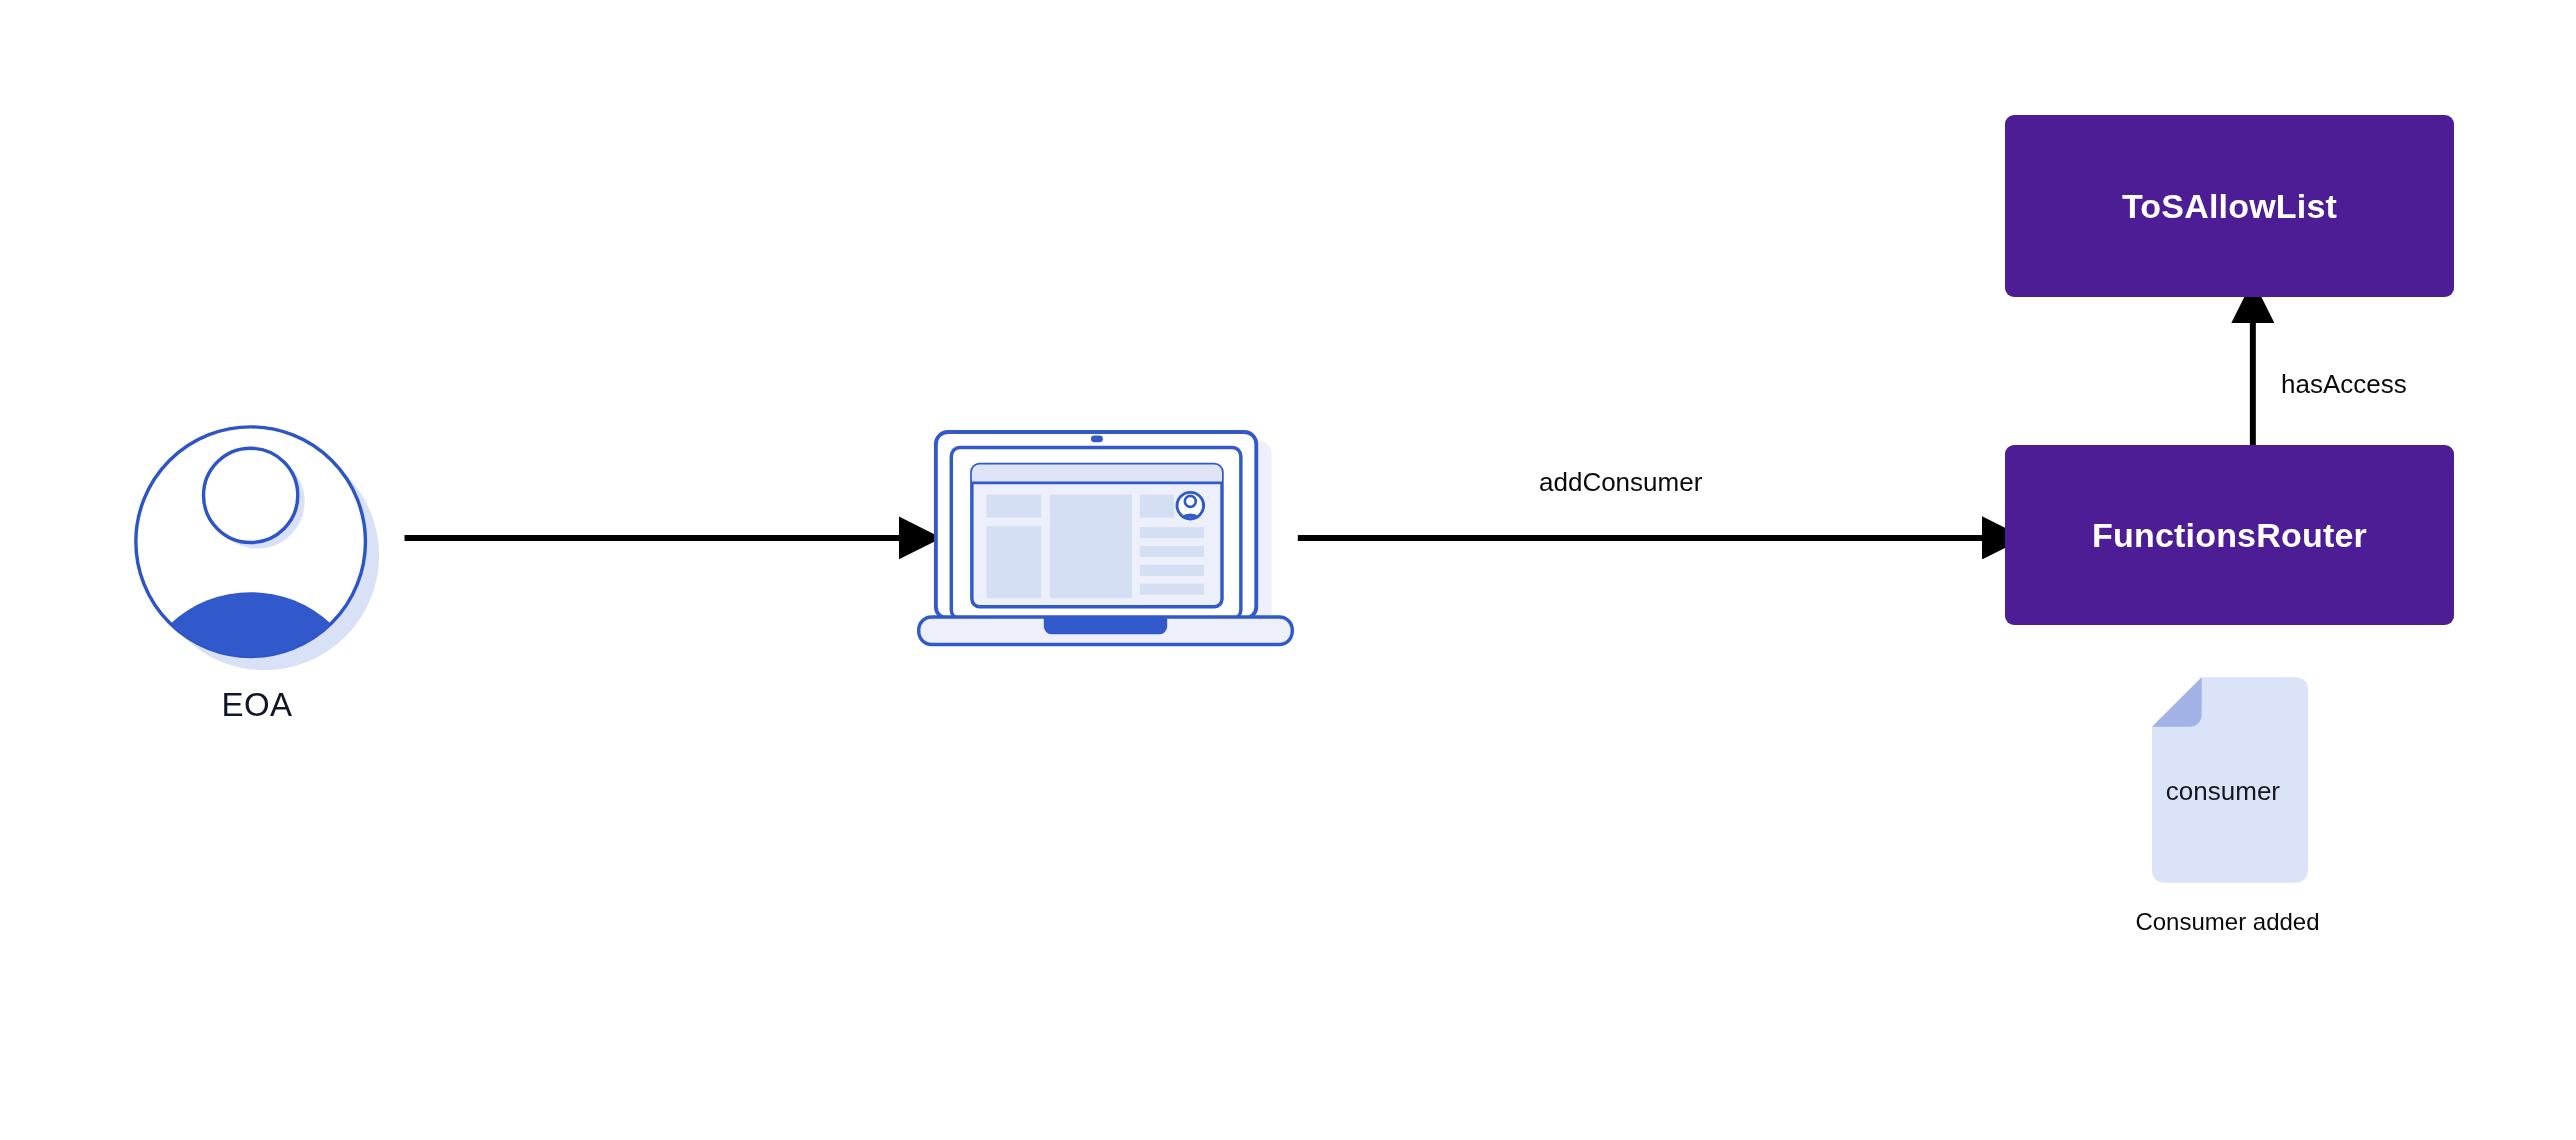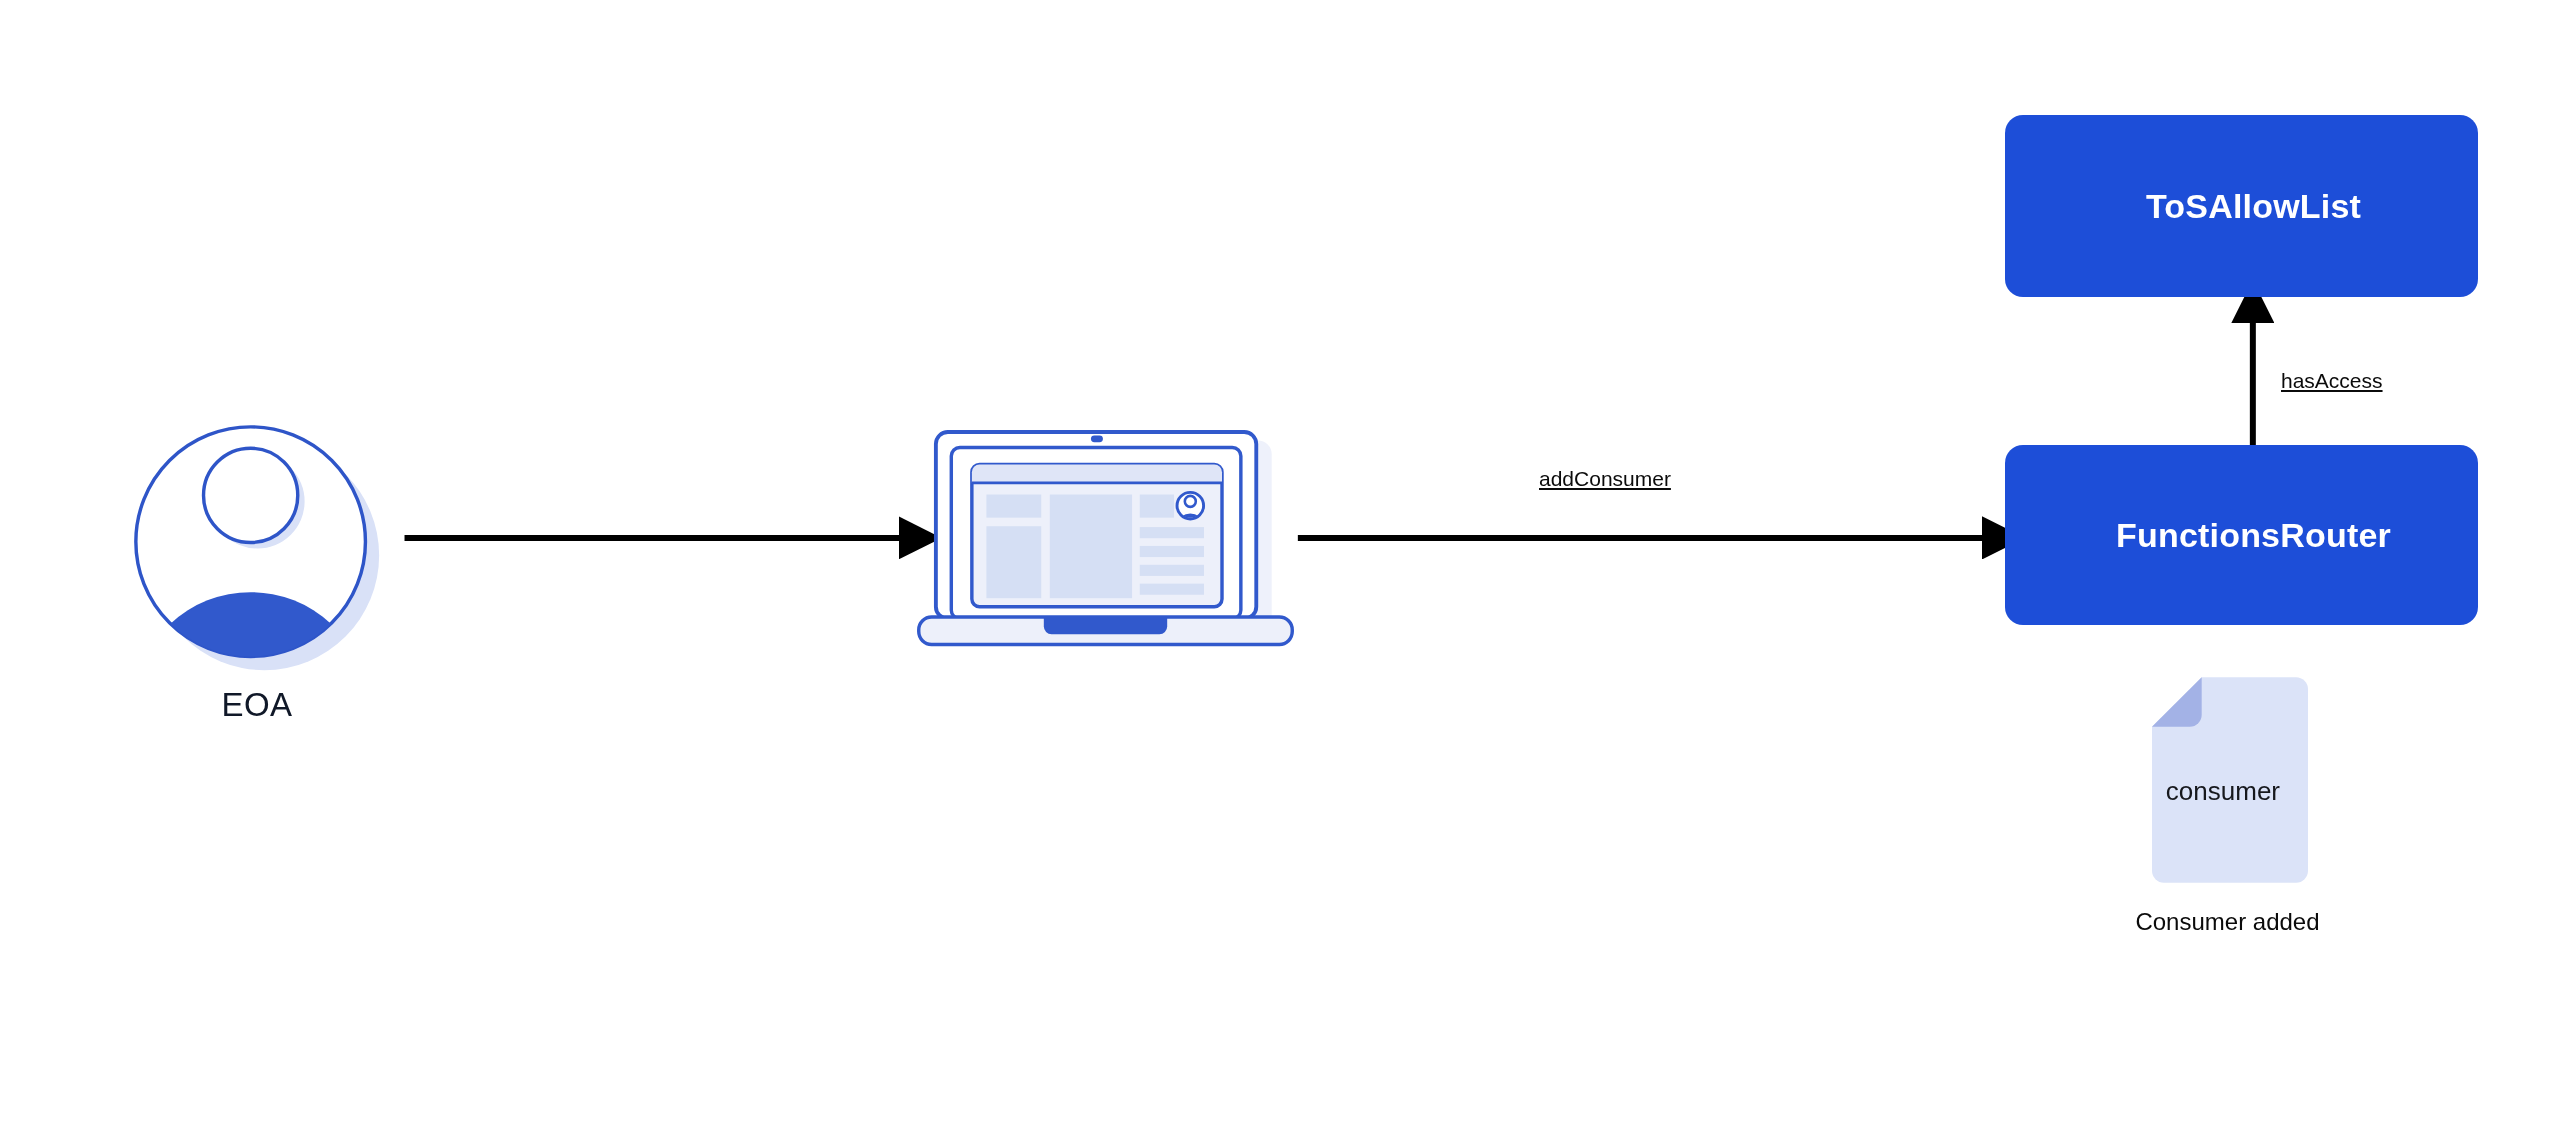--- a/index.html
+++ b/index.html
@@ -70,30 +70,29 @@
     text-align: center;
     font-size: 33px;
     font-weight: bold;
     color: #101828;
     letter-spacing: 0.3px;
   }
 
   
   .contract-box {
     position: absolute;
-    background: #1d4ed8;
-    border-radius: 18px;
+    background: #4c1d95;
+    border-radius: 9px;
     display: flex;
     align-items: center;
     justify-content: center;
     color: #ffffff;
     font-size: 34px;
     font-weight: bold;
     letter-spacing: 0.2px;
-    padding-left: 24px;
   }
   #tos-allow-list {
     left: 2005px;
     top: 115px;
     width: 449px;
     height: 182px;
   }
   #functions-router {
     left: 2005px;
     top: 445px;
@@ -107,24 +106,23 @@
     left: 0;
     top: 0;
     width: 2576px;
     height: 1140px;
     pointer-events: none;
   }
 
   
   .edge-label {
     position: absolute;
-    font-size: 21px;
+    font-size: 26px;
     color: #0b0b0b;
     white-space: nowrap;
-    text-decoration: underline;
   }
   #label-add-consumer {
     left: 1539px;
     top: 467px;
   }
   #label-has-access {
     left: 2281px;
     top: 369px;
   }
 

